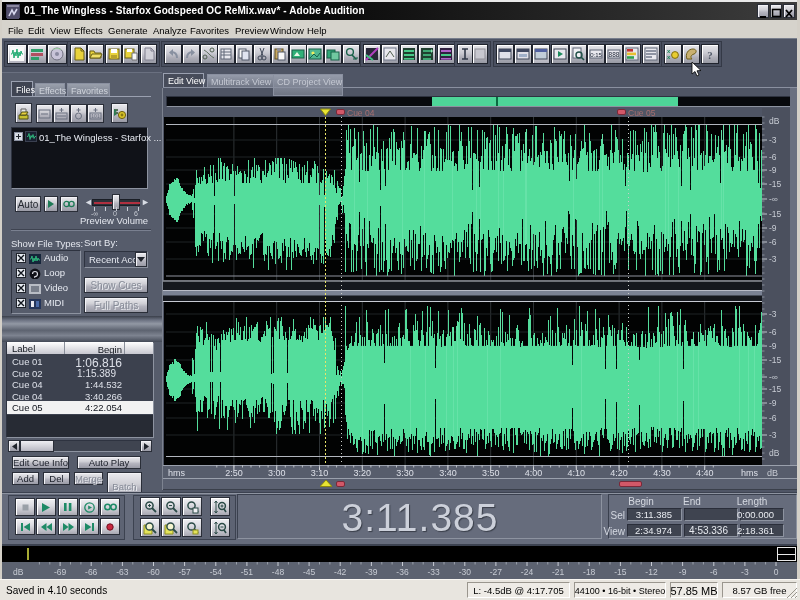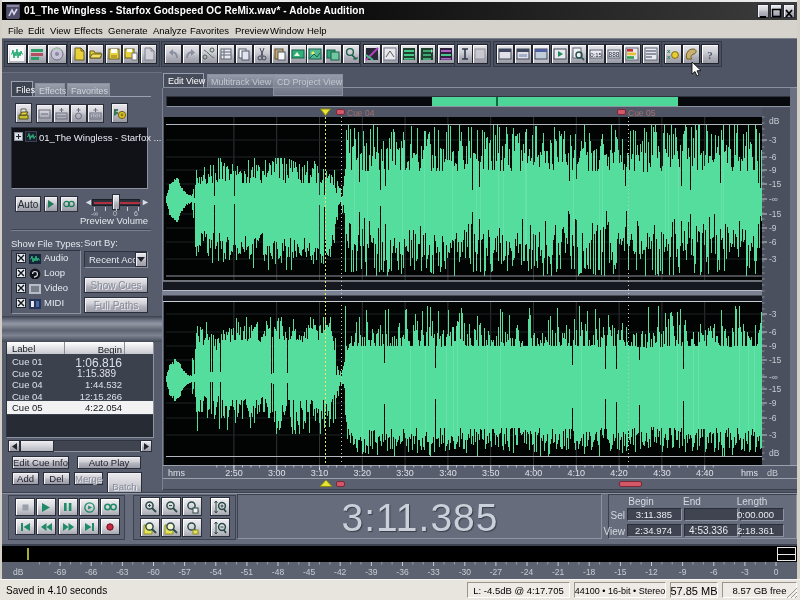--- a/index.html
+++ b/index.html
@@ -449,21 +449,21 @@
 <div class="tx" style="left:12px;top:343px;font-size:9.5px;color:#10141c">Label</div>
 <div class="tx" style="left:122px;top:344px;transform:translateX(-100%);font-size:9.5px;color:#10141c">Begin</div>
 <div style="position:absolute;left:7px;top:354px;width:146px;height:61px;background:#3c414e"></div>
 <div class="tx" style="left:12px;top:356.0px;font-size:9.5px;color:#dde0e8">Cue 01</div>
 <div class="tx" style="left:122px;top:356.0px;font-size:12px;color:#dde0e8;transform:translateX(-100%)">1:06.816</div>
 <div class="tx" style="left:12px;top:367.6px;font-size:9.5px;color:#dde0e8">Cue 02</div>
 <div class="tx" style="left:116px;top:367.6px;font-size:10px;color:#dde0e8;transform:translateX(-100%)">1:15.389</div>
 <div class="tx" style="left:12px;top:379.2px;font-size:9.5px;color:#dde0e8">Cue 04</div>
 <div class="tx" style="left:122px;top:379.2px;font-size:9.5px;color:#dde0e8;transform:translateX(-100%)">1:44.532</div>
 <div class="tx" style="left:12px;top:390.8px;font-size:9.5px;color:#dde0e8">Cue 04</div>
-<div class="tx" style="left:122px;top:390.8px;font-size:9.5px;color:#dde0e8;transform:translateX(-100%)">12:15.266</div>
+<div class="tx" style="left:122px;top:390.8px;font-size:9.5px;color:#dde0e8;transform:translateX(-100%)">3:40.266</div>
 <div style="position:absolute;left:7px;top:401.4px;width:146px;height:12.6px;background:#f2f2f2"></div>
 <div class="tx" style="left:12px;top:402.4px;font-size:9.5px;color:#10141c">Cue 05</div>
 <div class="tx" style="left:122px;top:402.4px;font-size:9.5px;color:#10141c;transform:translateX(-100%)">4:22.054</div>
 <div style="position:absolute;left:8px;top:440px;width:144px;height:12px;background:#3f4450;border-top:1px solid #2e3340;border-left:1px solid #2e3340;border-bottom:1px solid #8d93a0;border-right:1px solid #8d93a0;"></div>
 <div style="position:absolute;left:8px;top:440px;width:12px;height:12px;background:linear-gradient(180deg,#eaeaee 0%,#d0d0d6 40%,#b4b4be 60%,#9a9ba6 100%);border:1px solid #2a2e38;box-shadow:inset 1px 1px 0 #f2f2f6;display:flex;align-items:center;justify-content:center">
     <svg width="5" height="7" viewBox="0 0 5 7">
       <path d="M5 0 L0 3.5 L5 7z" fill="#20242c"></path>
     </svg>
   </div>
 <div style="position:absolute;left:140px;top:440px;width:12px;height:12px;background:linear-gradient(180deg,#eaeaee 0%,#d0d0d6 40%,#b4b4be 60%,#9a9ba6 100%);border:1px solid #2a2e38;box-shadow:inset 1px 1px 0 #f2f2f6;display:flex;align-items:center;justify-content:center">

